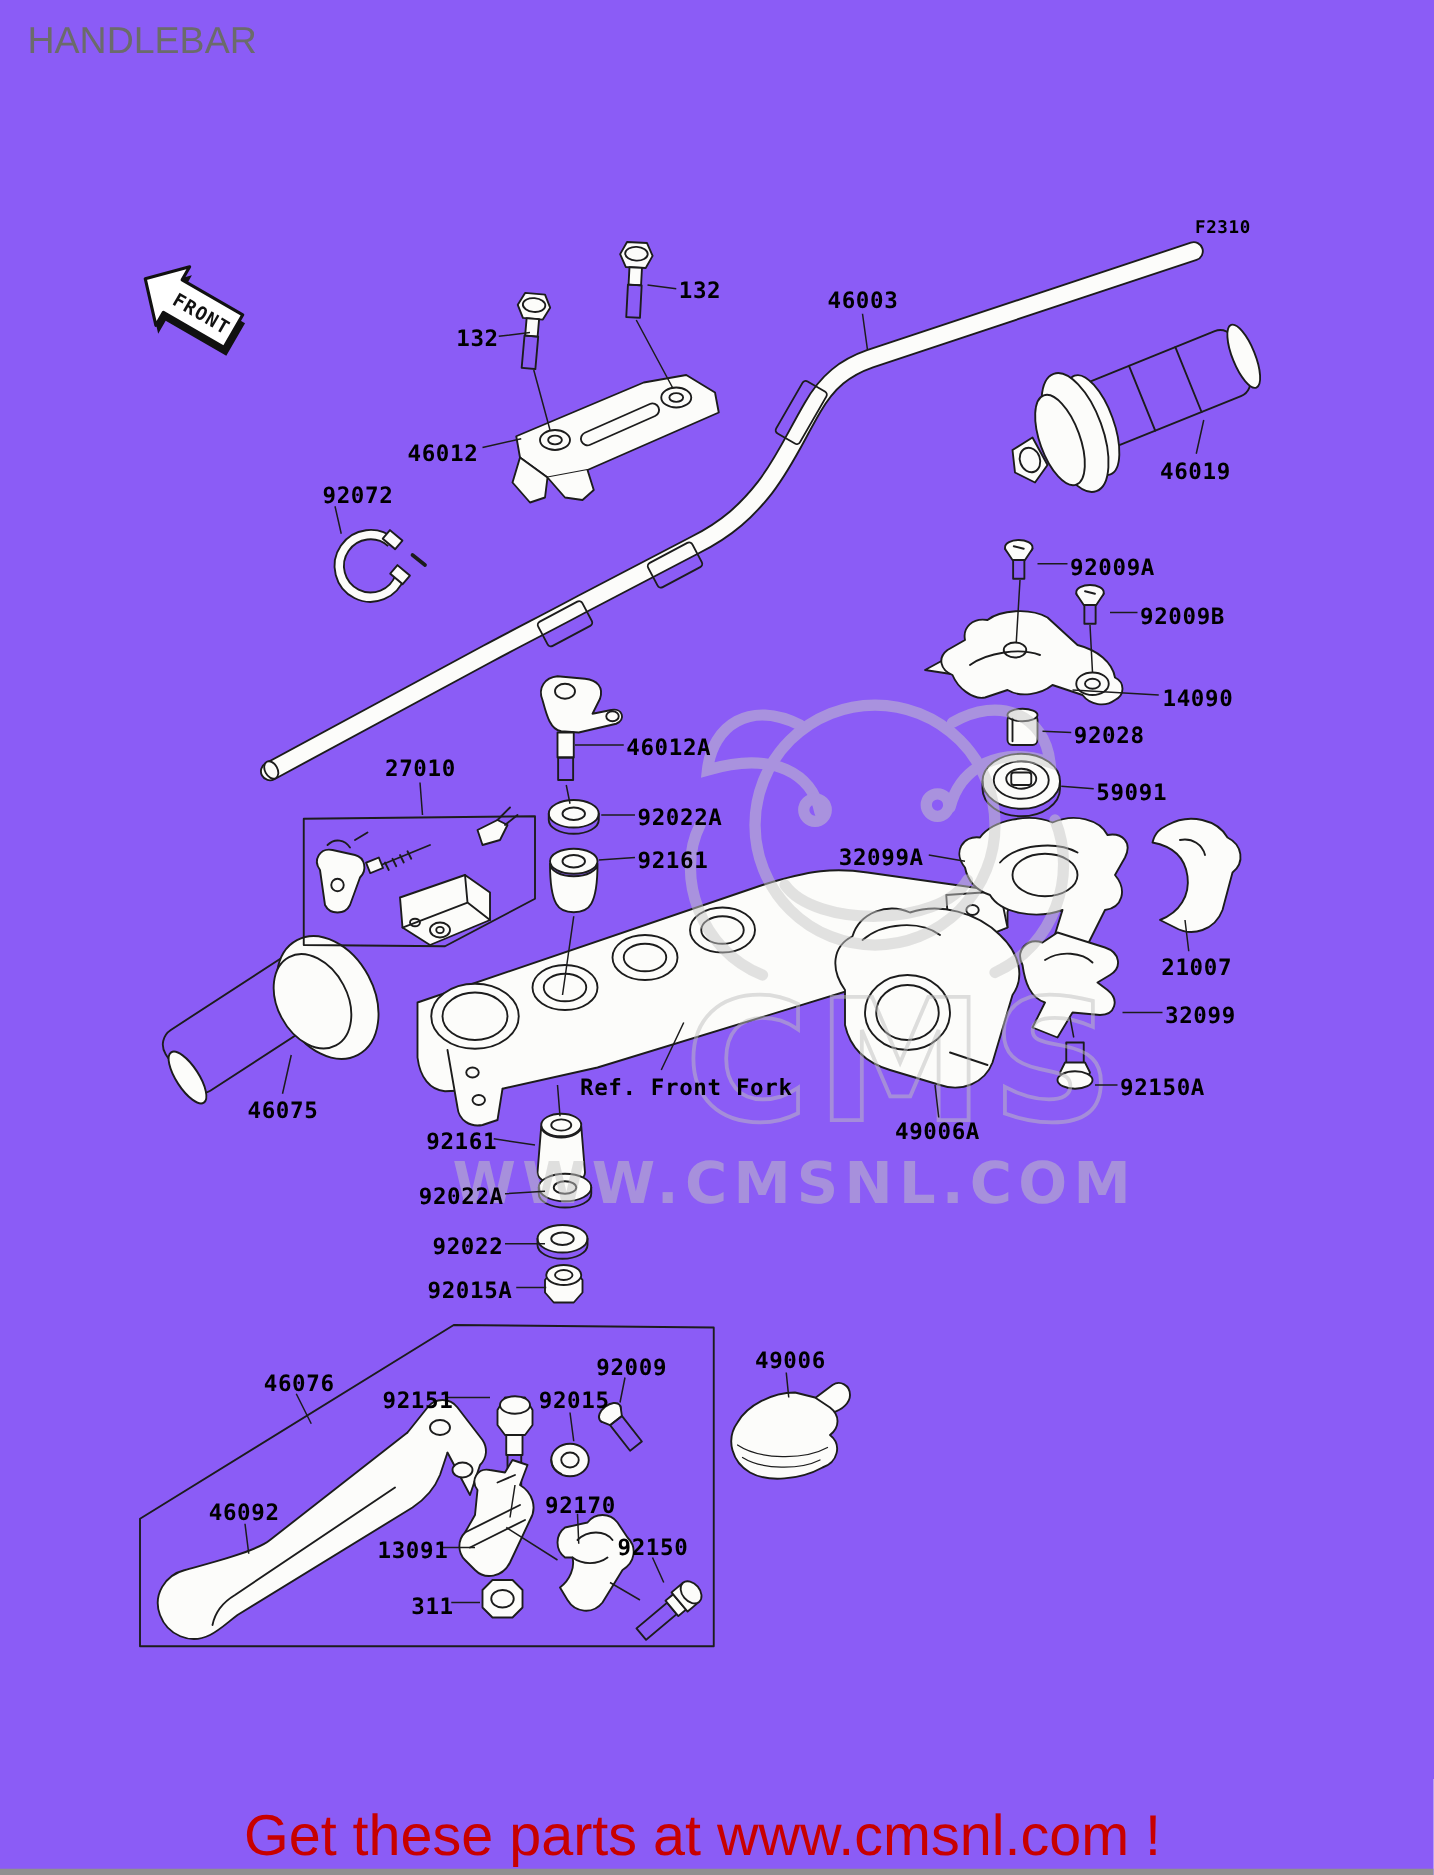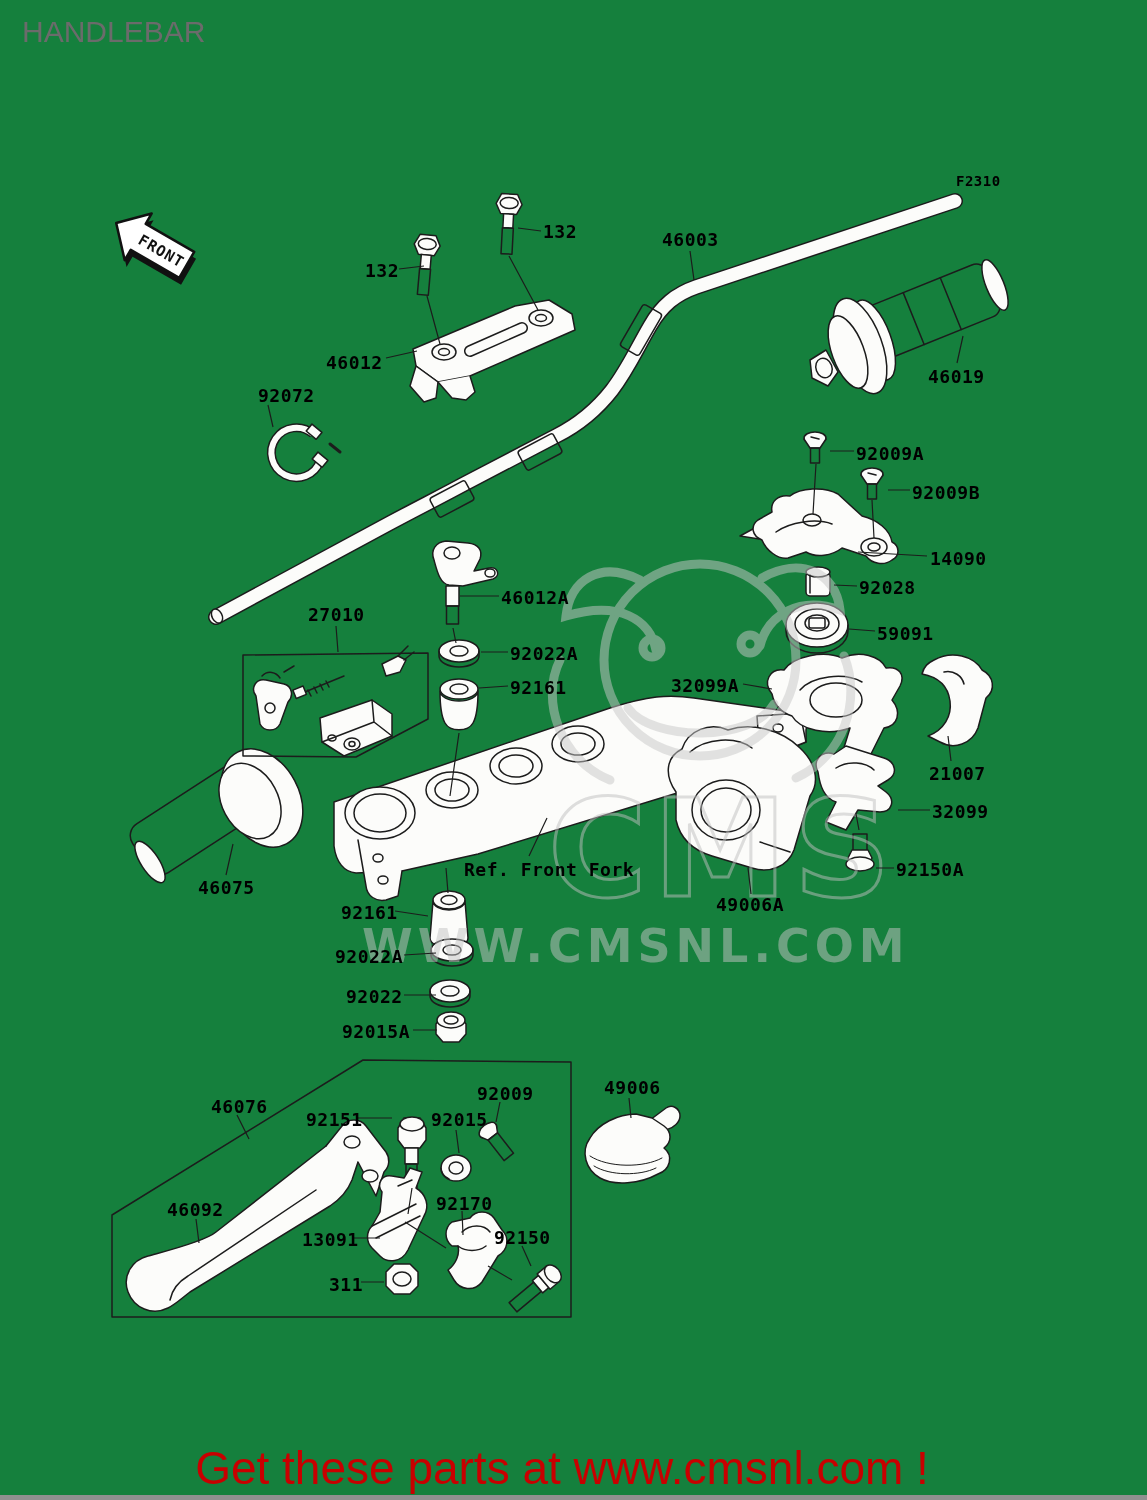--- a/index.html
+++ b/index.html
@@ -1,16 +1,16 @@
 <!DOCTYPE html>
 <html><head>
 <meta charset="utf-8">
 <style>
   html,body{margin:0;padding:0;background:#fcfcfa;}
-  #stage{position:relative;width:1147px;height:1500px;background:#15803d;overflow:hidden;
+  #stage{position:relative;width:1147px;height:1500px;background:#8b5cf6;overflow:hidden;
          font-family:"Liberation Sans",sans-serif;}
   svg{position:absolute;left:0;top:0;}
   svg *{vector-effect:none;}
   .ln{stroke:#1c1c1c;stroke-width:1.5;fill:none;stroke-linejoin:round;stroke-linecap:round;}
   .fill{fill:#fcfcfa;}
   .ld{stroke:#1c1c1c;stroke-width:1.2;fill:none;}
   .lbl{font:bold 18px "DejaVu Sans Mono",monospace;fill:#000;letter-spacing:.5px;}
   .lbl-sm{font:bold 14px "DejaVu Sans Mono",monospace;fill:#000;letter-spacing:.5px;}
   .title{font:30px "Liberation Sans",sans-serif;fill:#6b6b6b;}
   .footer{font:46px "Liberation Sans",sans-serif;fill:#c80000;}

